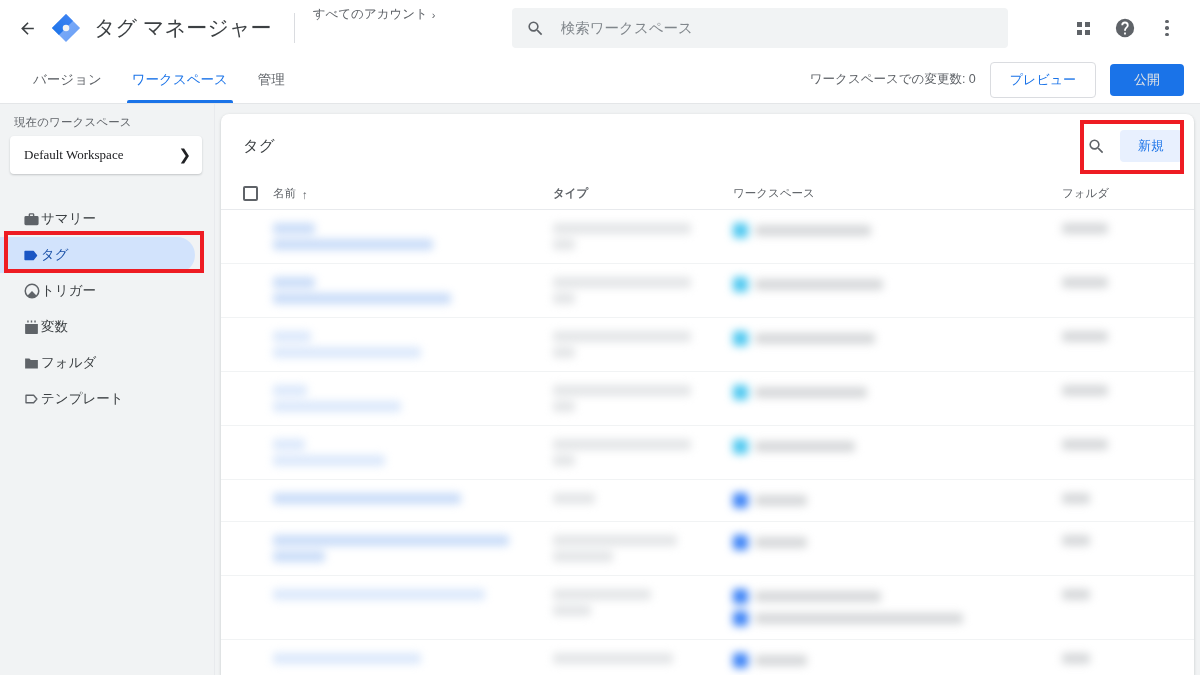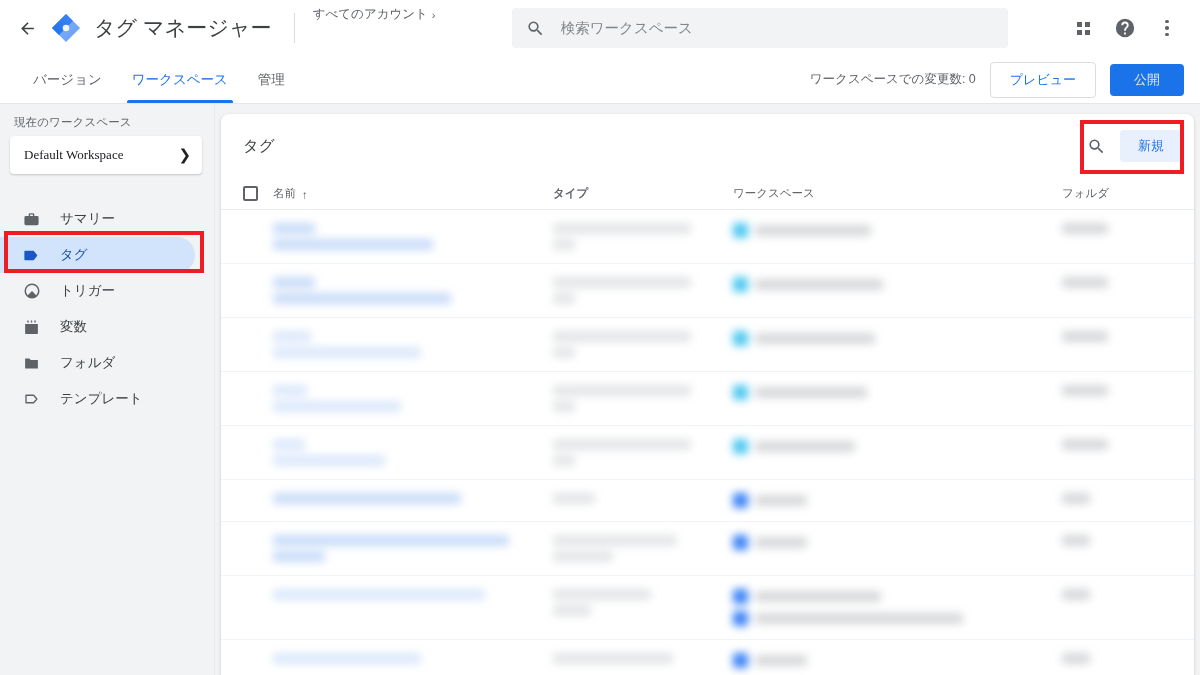--- a/index.html
+++ b/index.html
@@ -96,21 +96,21 @@
   .ws-label { font-size: 11.5px; color: #5f6368; padding: 0 0 6px 14px; letter-spacing: .1px; }
   .ws-card {
     margin: 0 12px 0 10px; height: 38px; background: #fff; border-radius: 4px;
     box-shadow: 0 1px 2px rgba(60,64,67,.25); display: flex; align-items: center;
     padding: 0 11px 0 14px; cursor: pointer; font-family: Liberation Serif, serif;
   }
   .ws-card-name { font-size: 13px; color: #202124; font-weight: 500; flex: 1 1 auto; }
   .ws-card-chev { color: #202124; font-size: 15px; line-height: 1; }
   .nav-list { margin-top: 27px; }
   .nav-item {
-    height: 36px; display: flex; align-items: center; gap: 19px;
+    height: 36px; display: flex; align-items: center; 
     padding-left: 22px; margin-right: 19px; border-radius: 0 18px 18px 0;
     cursor: pointer; position: relative;
   }
   .nav-item .nlabel { font-size: 13.5px; color: #3c4043; white-space: nowrap; }
   .nav-item .nicon { width: 19px; height: 19px; display: flex; align-items: center; justify-content: center; color: #5f6368; }
   .nav-item.selected { background: #d2e3fc; }
   .nav-item.selected .nlabel { color: #174ea6; }
   .nav-item.selected .nicon { color: #1a56c4; }
 
   

